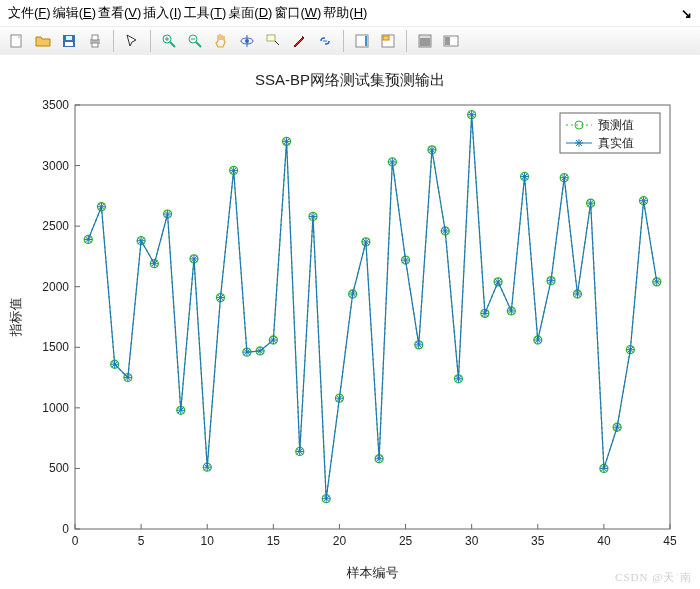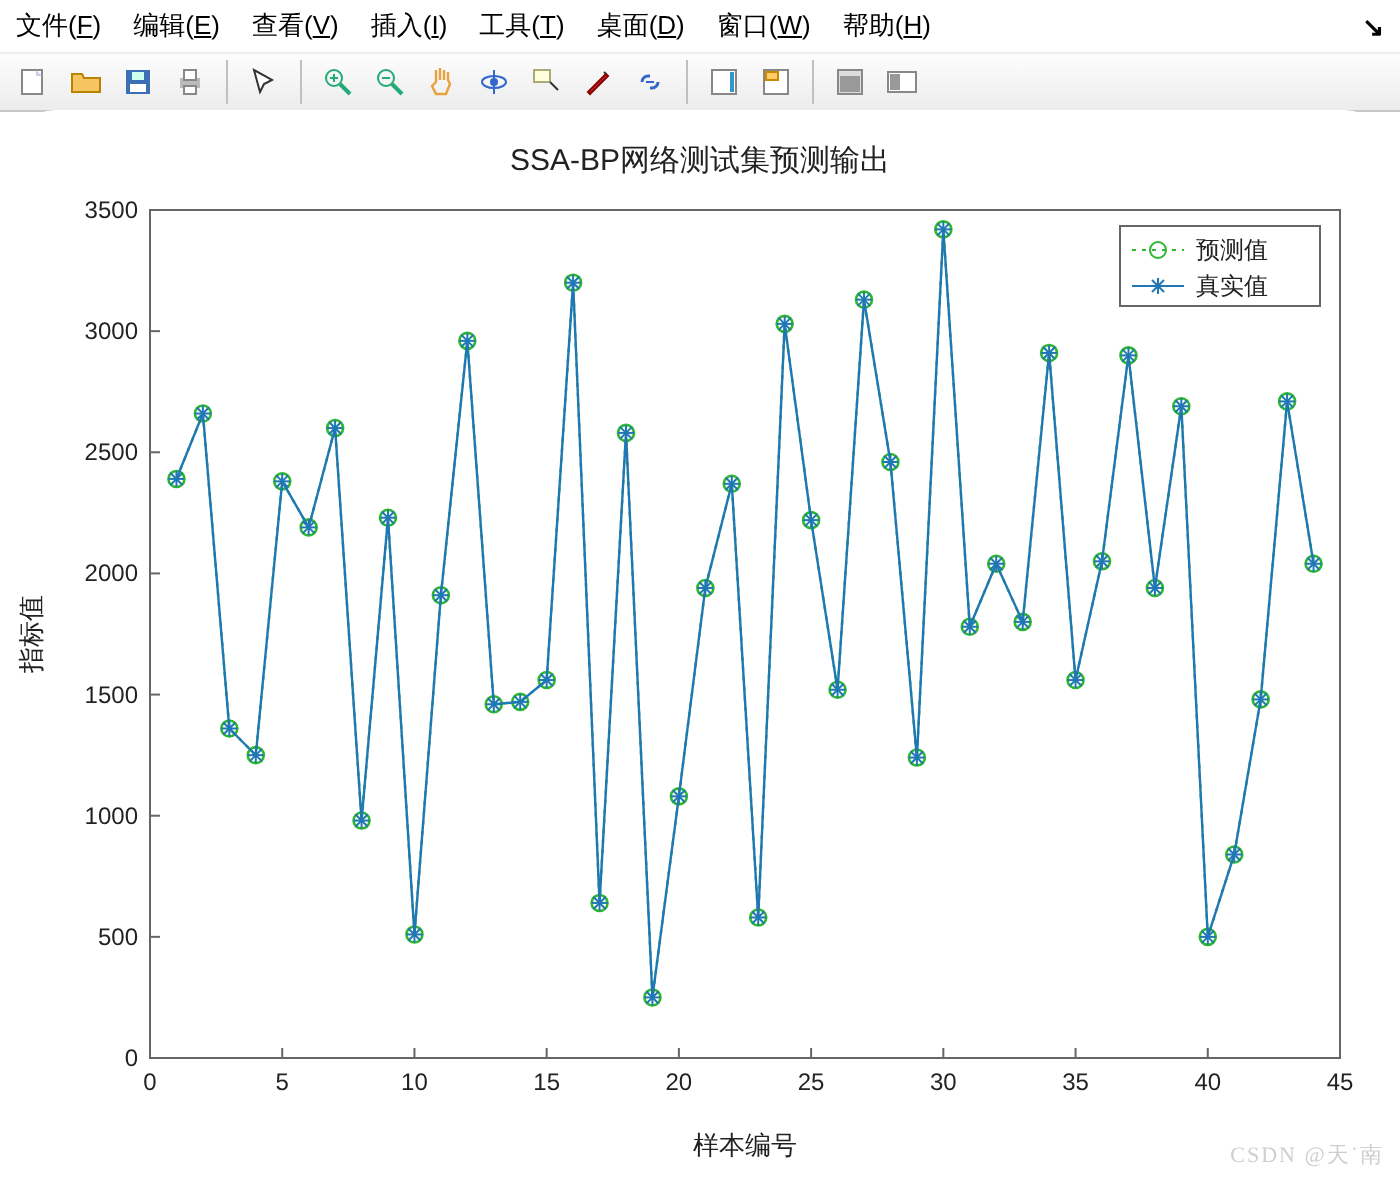--- a/index.html
+++ b/index.html
@@ -1,25 +1,25 @@
 <!DOCTYPE html>
 <html><head>
 <meta charset="utf-8">
 <style>
 * { box-sizing: border-box; margin: 0; padding: 0; }
 body { font-family: "Microsoft YaHei", SimSun, Arial, sans-serif; background: #fff; width: 700px; height: 589px; overflow: hidden; position: relative; }
-.menubar { display: flex; align-items: center; gap: 16px; padding: 4px 8px; font-size: 13px; background: #fff; border-bottom: 1px solid #eee; position: relative; }
+.menubar { display: flex; align-items: center; gap: 2px; padding: 4px 8px; font-size: 13px; background: #fff; border-bottom: 1px solid #eee; position: relative; }
 .menubar .menu-item { cursor: pointer; }
 .menubar .menu-item u { text-decoration: underline; }
 .menubar .dock { position: absolute; right: 8px; font-weight: bold; font-size: 13px;}
 .toolbar { display: flex; align-items: center; gap: 4px; padding: 3px 6px; background: linear-gradient(#fdfdfd,#ececec); border-bottom: 1px solid #c8c8c8; }
 .toolbar .sep { width: 1px; height: 22px; background: #c0c0c0; margin: 0 3px; }
 .tbtn { width: 22px; height: 22px; display: flex; align-items: center; justify-content: center; border: 1px solid transparent; border-radius: 2px; cursor: pointer; }
 .tbtn svg { width: 16px; height: 16px; }
-.chart-wrap { position: absolute; top: 55px; left: 0; right: 0; bottom: 0; background: #fff; border-radius: 29px; }
+.chart-wrap { position: absolute; top: 55px; left: 0; right: 0; bottom: 0; background: #fff; }
 .watermark { position: absolute; right: 8px; bottom: 4px; font-size: 11px; color: #cfcfcf; letter-spacing: 1px; font-family: Liberation Serif, serif; }
 </style>
 </head>
 <body>
 
 <div class="menubar">
   <span class="menu-item"><span>文件</span>(<u>F</u>)</span>
   <span class="menu-item"><span>编辑</span>(<u>E</u>)</span>
   <span class="menu-item"><span>查看</span>(<u>V</u>)</span>
   <span class="menu-item"><span>插入</span>(<u>I</u>)</span>

